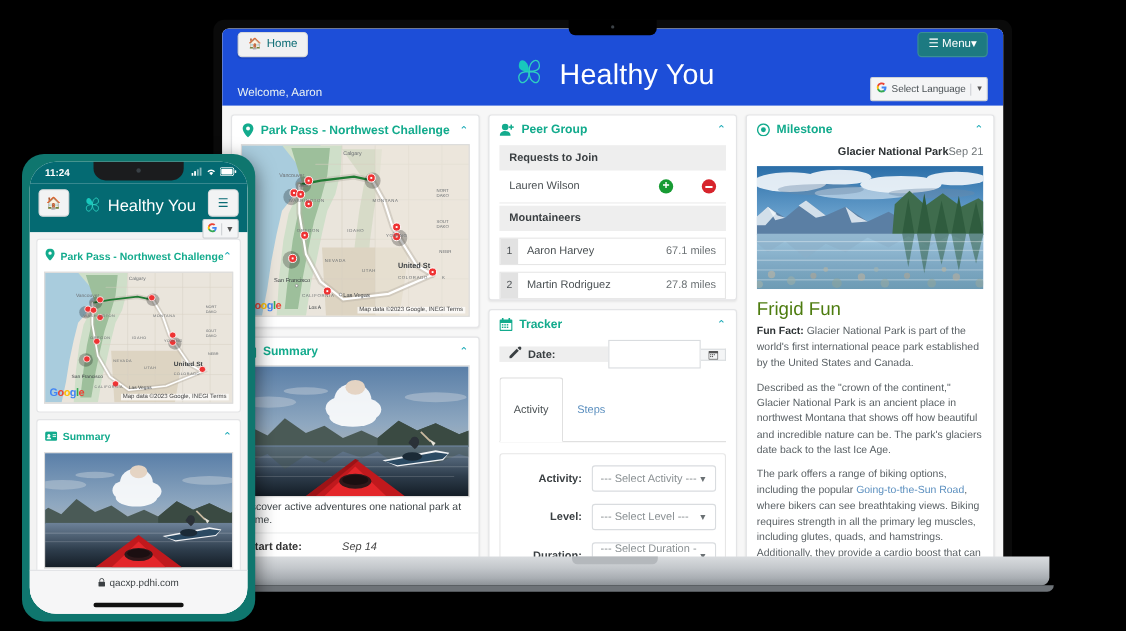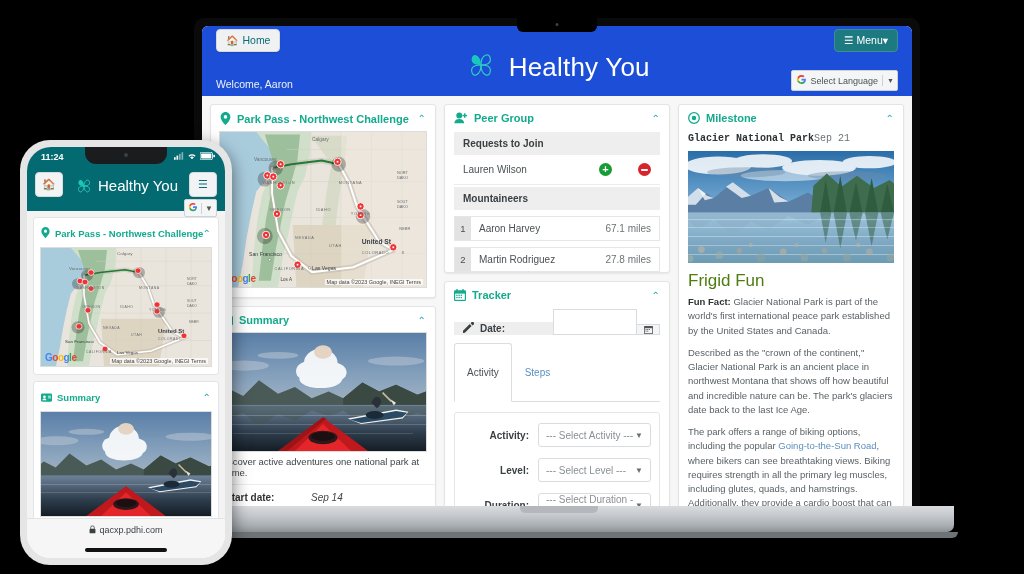--- a/index.html
+++ b/index.html
@@ -77,50 +77,50 @@
   .circ.rej i{display:block;width:7px;height:2px;background:#fff;border-radius:1px;}
   .rank-row{display:flex;align-items:stretch;margin:6px 9px 0 9px;border:1px solid #e6e6e6;font-size:10px;}
   .rank-n{background:#e2e2e2;color:#4a4f52;width:16px;display:flex;align-items:center;justify-content:center;font-size:9.5px;}
   .rank-name{flex:1;padding:6px 8px;color:#4a5053;}
   .rank-val{padding:6px 8px;color:#6d7376;}
   .leave-bar{display:flex;align-items:center;justify-content:flex-end;gap:8px;padding:10px 9px 10px 9px;}
   .leave-lbl{font-size:10px;color:#4a5053;}
   .leave-btn{background:#e8eaec;border:1px solid #d6d9dc;border-radius:3px;color:#5b8fbf;font-size:10px;padding:5px 11px;cursor:pointer;}
 
   
-  .date-row{display:flex;align-items:flex-end;margin:2px 9px 0 9px;border-radius:13px;}
+  .date-row{display:flex;align-items:center;margin:2px 9px 0 9px;border-radius:13px;}
   .date-lbl{background:#eeeeee;flex:1;display:flex;align-items:center;padding:0 9px;font-size:10px;font-weight:bold;color:#3a3f42;}
   .date-lbl .pen{margin-right:6px;color:#444;}
   .date-in{width:78px;border:1px solid #d9dcdf;background:#fff;height:22px;}
   .date-btn{width:22px;border:1px solid #d9dcdf;border-left:none;background:#f4f5f6;display:flex;align-items:center;justify-content:center;cursor:pointer;color:#555;font-size:10px;}
   .tabs{display:flex;margin:8px 9px 0 9px;border-bottom:1px solid #dddddd;}
   .tab{font-size:10px;padding:23px 12px;color:#5b8fbf;cursor:pointer;border:1px solid transparent;margin-bottom:-1px;}
   .tab.active{color:#4a5053;background:#fff;border-color:#dddddd;border-bottom-color:#fff;border-radius:3px 3px 0 0;}
   .panel{margin:10px 9px 0 9px;border:1px solid #e6e6e6;border-radius:3px;padding:10px 8px 10px 8px;}
   .frow{display:flex;align-items:center;margin-bottom:11px;}
   .frow:last-child{margin-bottom:2px;}
   .flabel{width:66px;text-align:right;padding-right:9px;font-size:10px;font-weight:bold;color:#3a3f42;}
   .fsel{flex:1;border:1px solid #d9dcdf;border-radius:3px;background:#fff;height:22px;display:flex;align-items:center;
     padding:0 7px;font-size:10px;color:#8a9093;justify-content:space-between;cursor:pointer;}
   .fsel .cv{font-size:8px;color:#6a7073;}
 
   
-  .ms-row{display:flex;justify-content:flex-start;padding:3px 9px 7px 9px;font-size:10px;font-family:Liberation Mono, monospace;}
+  .ms-row{display:flex;justify-content:flex-end;padding:3px 9px 7px 9px;font-size:10px;}
   .ms-title{font-weight:bold;color:#2d3234;}
   .ms-date{color:#6d7376;}
   .ms-photo{margin:0 9px;height:112px;overflow:hidden;position:relative;}
   .ms-photo svg{display:block;width:100%;height:100%;}
   .ms-h2{padding:8px 9px 4px 9px;font-size:17px;color:#4d7c0f;font-weight:normal;}
   .ms-p{padding:0 9px 8px 9px;font-size:9.5px;line-height:1.5;color:#5a6165;}
   .ms-p b{color:#2d3234;}
   .ms-p a{color:#5b8fbf;text-decoration:none;}
 
   
   #phone{position:absolute;left:20px;top:140px;width:212px;height:425px;
-     background:#e5e5e5;border-radius:30px;padding:7px;box-sizing:border-box;
+     background:#0f766e;border-radius:20px;padding:7px;box-sizing:border-box;
      box-shadow:0 6px 18px rgba(0,0,0,.55);}
   #phone-inner{position:relative;width:198px;height:411px;background:#fff;border-radius:24px;overflow:hidden;}
   #ph-notch{position:absolute;left:50%;transform:translateX(-50%);top:0;width:82px;height:17px;background:#1b1c1e;border-radius:0 0 11px 11px;z-index:30;}
   #ph-notch-dot{position:absolute;left:50%;transform:translateX(-50%);top:6px;width:4px;height:4px;border-radius:50%;background:#394046;}
   .ph-status{position:relative;height:20px;background:#046a72;color:#fff;font-size:9px;font-weight:bold;}
   .ph-time{position:absolute;left:14px;top:5px;}
   .ph-icons{position:absolute;right:10px;top:5px;display:flex;align-items:center;gap:3px;}
   .ph-head{position:relative;background:#046a72;height:44px;}
   .ph-hbtn{position:absolute;top:5px;width:26px;height:23px;background:#f2f3f4;border:1px solid #d8dadc;border-radius:4px;
      display:flex;align-items:center;justify-content:center;color:#0a6b74;font-size:11px;cursor:pointer;}

